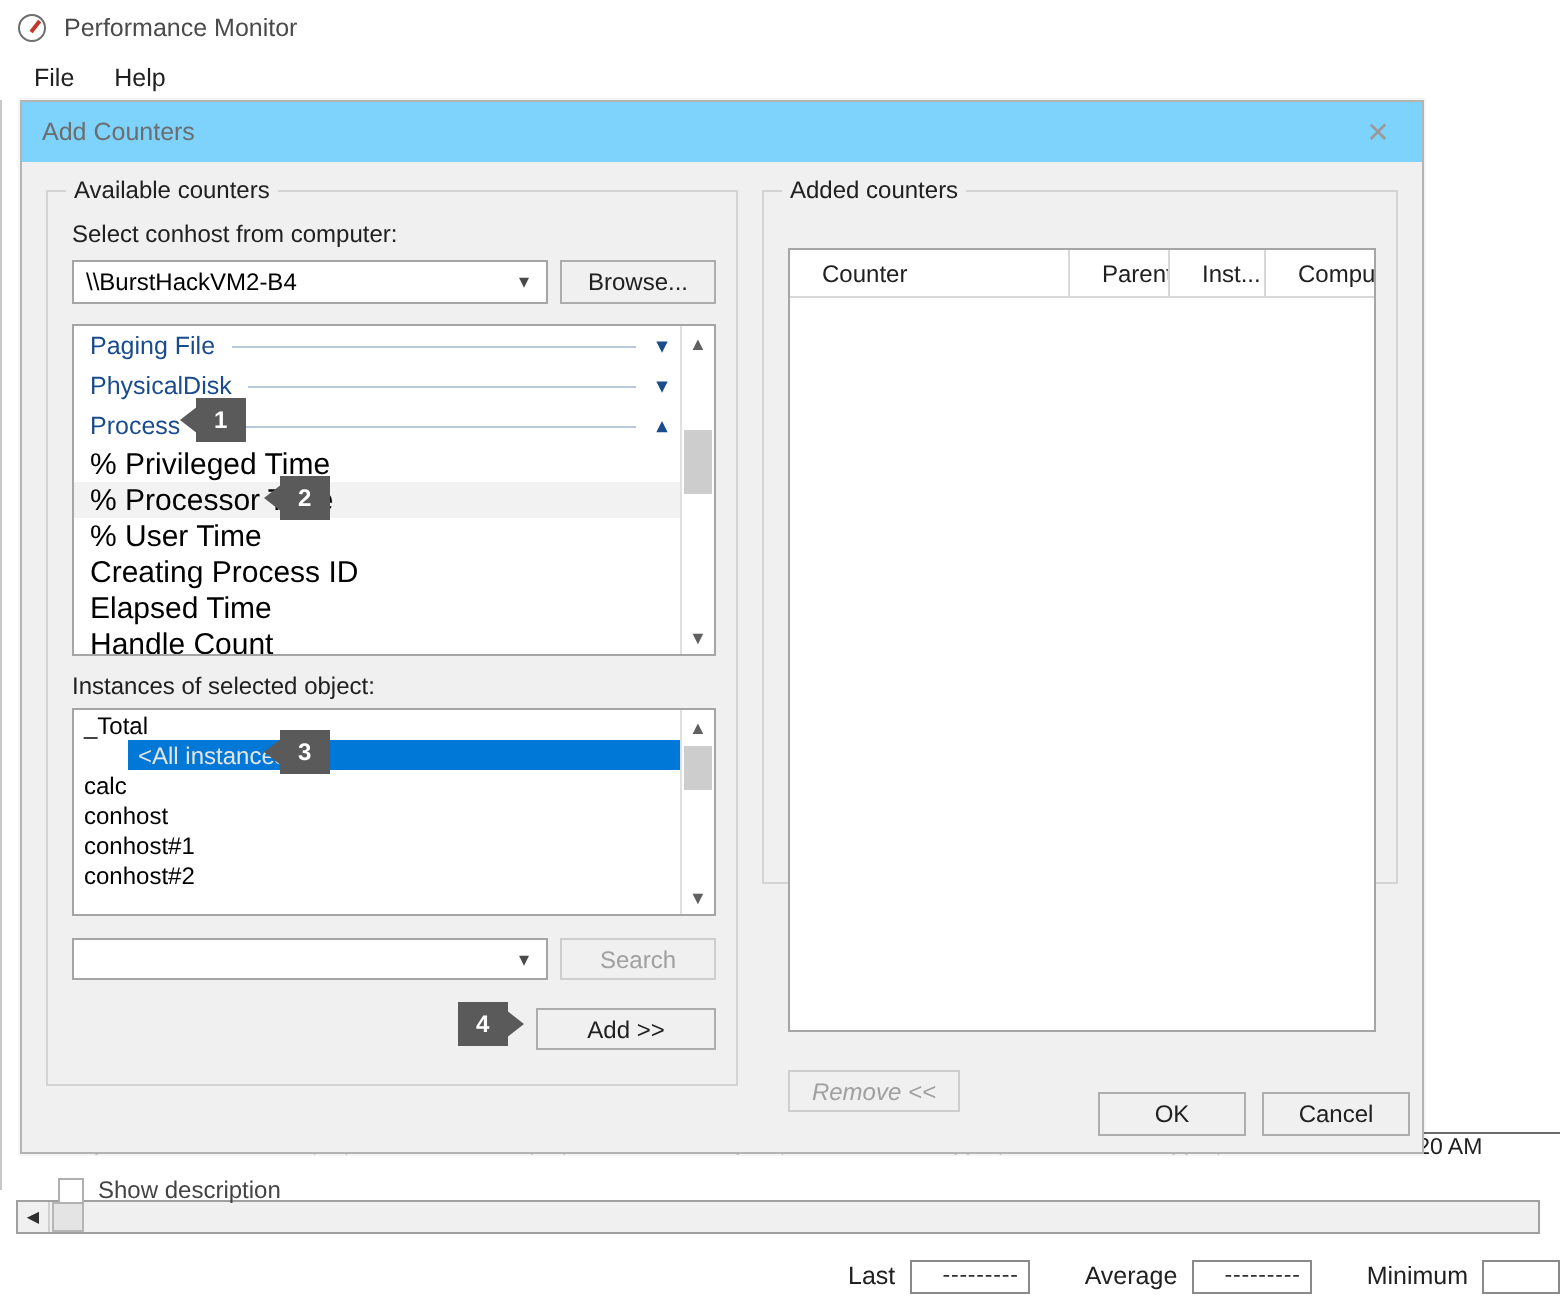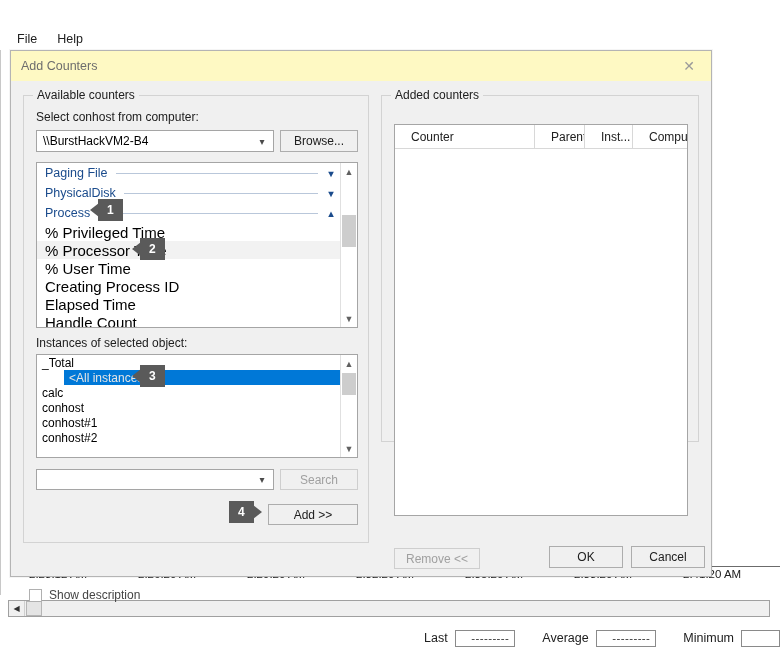--- a/index.html
+++ b/index.html
@@ -81,21 +81,21 @@
   .stat-box.narrow { width:60px; }
 
   
   #dialog {
     position:absolute; left:10px; top:50px; width:702px; height:527px;
     background:#f0f0f0; border:1px solid #b4b4b4;
     box-shadow:0 0 0 1px rgba(0,0,0,0.04);
   }
   #dlg-titlebar {
     position:absolute; left:0; top:0; width:700px; height:30px;
-    background:#fef9c3; display:flex; align-items:center;
+    background:#7dd3fc; display:flex; align-items:center;
   }
   #dlg-title-text { font-size:12.5px; color:#6d6d6d; margin-left:10px; }
   #dlg-close {
     position:absolute; right:0; top:0; width:44px; height:29px;
     display:flex; align-items:center; justify-content:center;
     color:#9a9a9a; font-size:14px;
   }
 
   
   .groupbox { position:absolute; border:1px solid #d3d3d3; }
@@ -204,20 +204,27 @@
     border-top:7px solid transparent; border-bottom:7px solid transparent;
   }
   .callout.point-left::after { left:-8px; border-right:9px solid #5a5a5a; }
   .callout.point-right::after { right:-8px; border-left:9px solid #5a5a5a; }
 </style>
 </head>
 <body>
 
 <div id="pm-window">
 
+  <div id="pm-titlebar">
+    <span class="pm-icon">
+      <span class="gauge"></span>
+        <span class="needle"></span>
+    </span>
+    <span id="pm-title-text">Performance Monitor</span>
+  </div>
 
   <div id="pm-menubar">
     <div class="menu-item">File</div>
     <div class="menu-item">Help</div>
   </div>
 
   <div id="pm-graph-area">
     <div id="pm-axis-line"></div>
     <div id="pm-timestamps">
       <span class="ts" style="left:28px">2:23:12 AM</span>
@@ -328,21 +335,21 @@
 
     <div id="added-table">
       <div id="added-header">
         <div class="th" style="width:140px;">Counter</div>
         <div class="th" style="width:50px;">Parent</div>
         <div class="th" style="width:48px;">Inst...</div>
         <div class="th" style="width:54px; border-right:none;">Computer</div>
       </div>
     </div>
 
-    <div class="btn disabled" style="left:12px; top:452px; width:86px; height:21px;">Remove &lt;&lt;</div>
+    <div class="btn disabled" style="left:12px; top:439px; width:86px; height:21px;font-style:italic;">Remove &lt;&lt;</div>
   </div>
 
   <div id="show-desc">
     <span class="cb"></span>
     <span class="cb-label">Show description</span>
   </div>
 
   <div class="btn" style="left:538px; top:495px; width:74px; height:22px;">OK</div>
   <div class="btn" style="left:620px; top:495px; width:74px; height:22px;">Cancel</div>
 </div>

